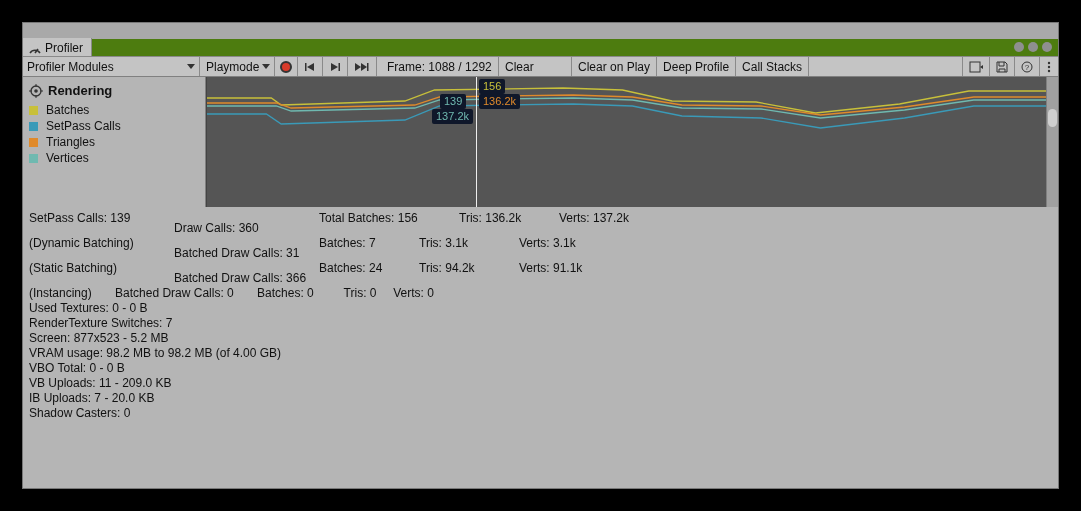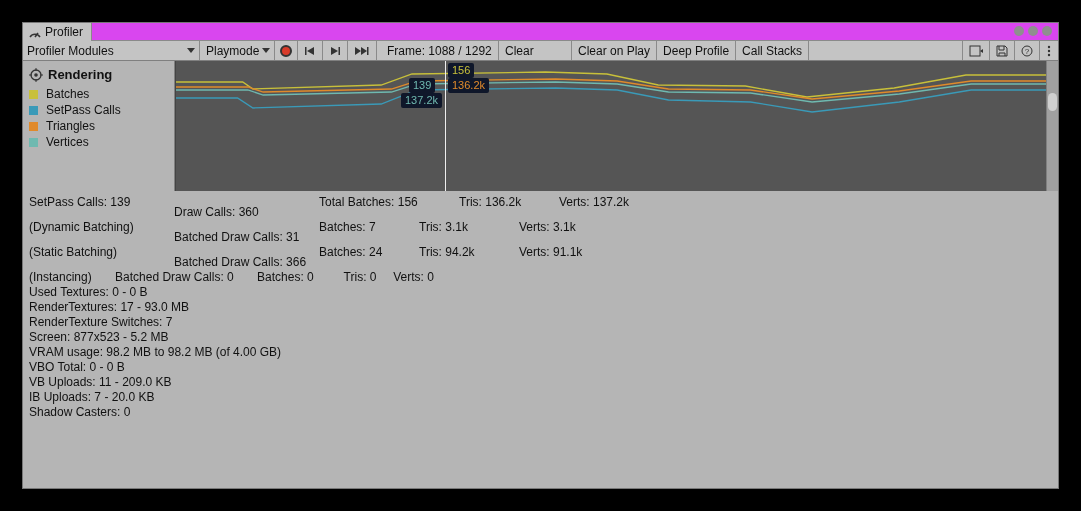--- a/index.html
+++ b/index.html
@@ -17,24 +17,25 @@
     left: 22px; top: 22px;
     width: 1037px; height: 467px;
     background: #a9a9a9;
     border: 1px solid #777;
     display: flex;
     flex-direction: column;
   }
   .tabbar {
     height: 18px;
     display: flex;
-    align-items: center;
+    align-items: flex-end;
     position: relative;
-    background: #d946ef;
+    background: #4d7c0f;
     border-bottom: 1px solid #8a8a8a;
+    margin-top: 16px;
   }
   .tab {
     height: 18px;
     background: #c4c4c4;
     padding: 1px 8px 0 6px;
     display: flex;
     align-items: center;
     gap: 4px;
     border-right: 1px solid #8a8a8a;
   }
@@ -68,21 +69,21 @@
   .tb-item.playmode { width: 75px;}
   .tb-item.record { padding:0 5px;}
   .rec-circle { width:12px; height:12px; border-radius:50%; border:2px solid #333; background:#d83b2a;}
   .tb-icon {display:flex;align-items:center;justify-content:center;padding:0 6px;}
   .frame-label { flex: 0 0 auto; padding: 0 10px; display:flex; align-items:center;}
   .tb-spacer { flex:1; }
   .right-icons .tb-item { border-left:1px solid #8a8a8a; border-right:none; padding:0 6px;}
   .right-icons { display:flex;}
   .body { display:flex; height: 130px;}
   .legend {
-    width: 152px;
+    width: 183px;
     background:#b5b5b5;
     border-right:1px solid #808080;
     padding: 4px 6px;
   }
   .legend-title { font-size:13px; font-weight:600; display:flex; align-items:center; gap:5px; padding:2px 0 4px;}
   .legend-item { display:flex; align-items:center; gap:8px; padding:1px 0;}
   .swatch { width:9px; height:9px; display:inline-block;}
   .graph {
     flex:1; background:#555;
     border-left:1px solid #444;
@@ -287,21 +288,20 @@
     <div class="row">
       <span class="cell c1">(Static Batching)</span>
       <span class="cell c2">Batched Draw Calls: 366</span>
       <span class="cell" style="width:100px">Batches: 24</span>
       <span class="cell c4">Tris: 94.2k</span>
       <span class="cell c5">Verts: 91.1k</span>
     </div>
     <div style="white-space:pre;">(Instancing)       Batched Draw Calls: 0       Batches: 0         Tris: 0     Verts: 0</div>
     <div id="detail-lines">
         <div>Used Textures: 0 - 0 B</div>
-        <div>RenderTextures: 17 - 93.0 MB</div>
         <div>RenderTexture Switches: 7</div>
         <div>Screen: 877x523 - 5.2 MB</div>
         <div>VRAM usage: 98.2 MB to 98.2 MB (of 4.00 GB)</div>
         <div>VBO Total: 0 - 0 B</div>
         <div>VB Uploads: 11 - 209.0 KB</div>
         <div>IB Uploads: 7 - 20.0 KB</div>
         <div>Shadow Casters: 0</div>
       </div>
   </div>
 

